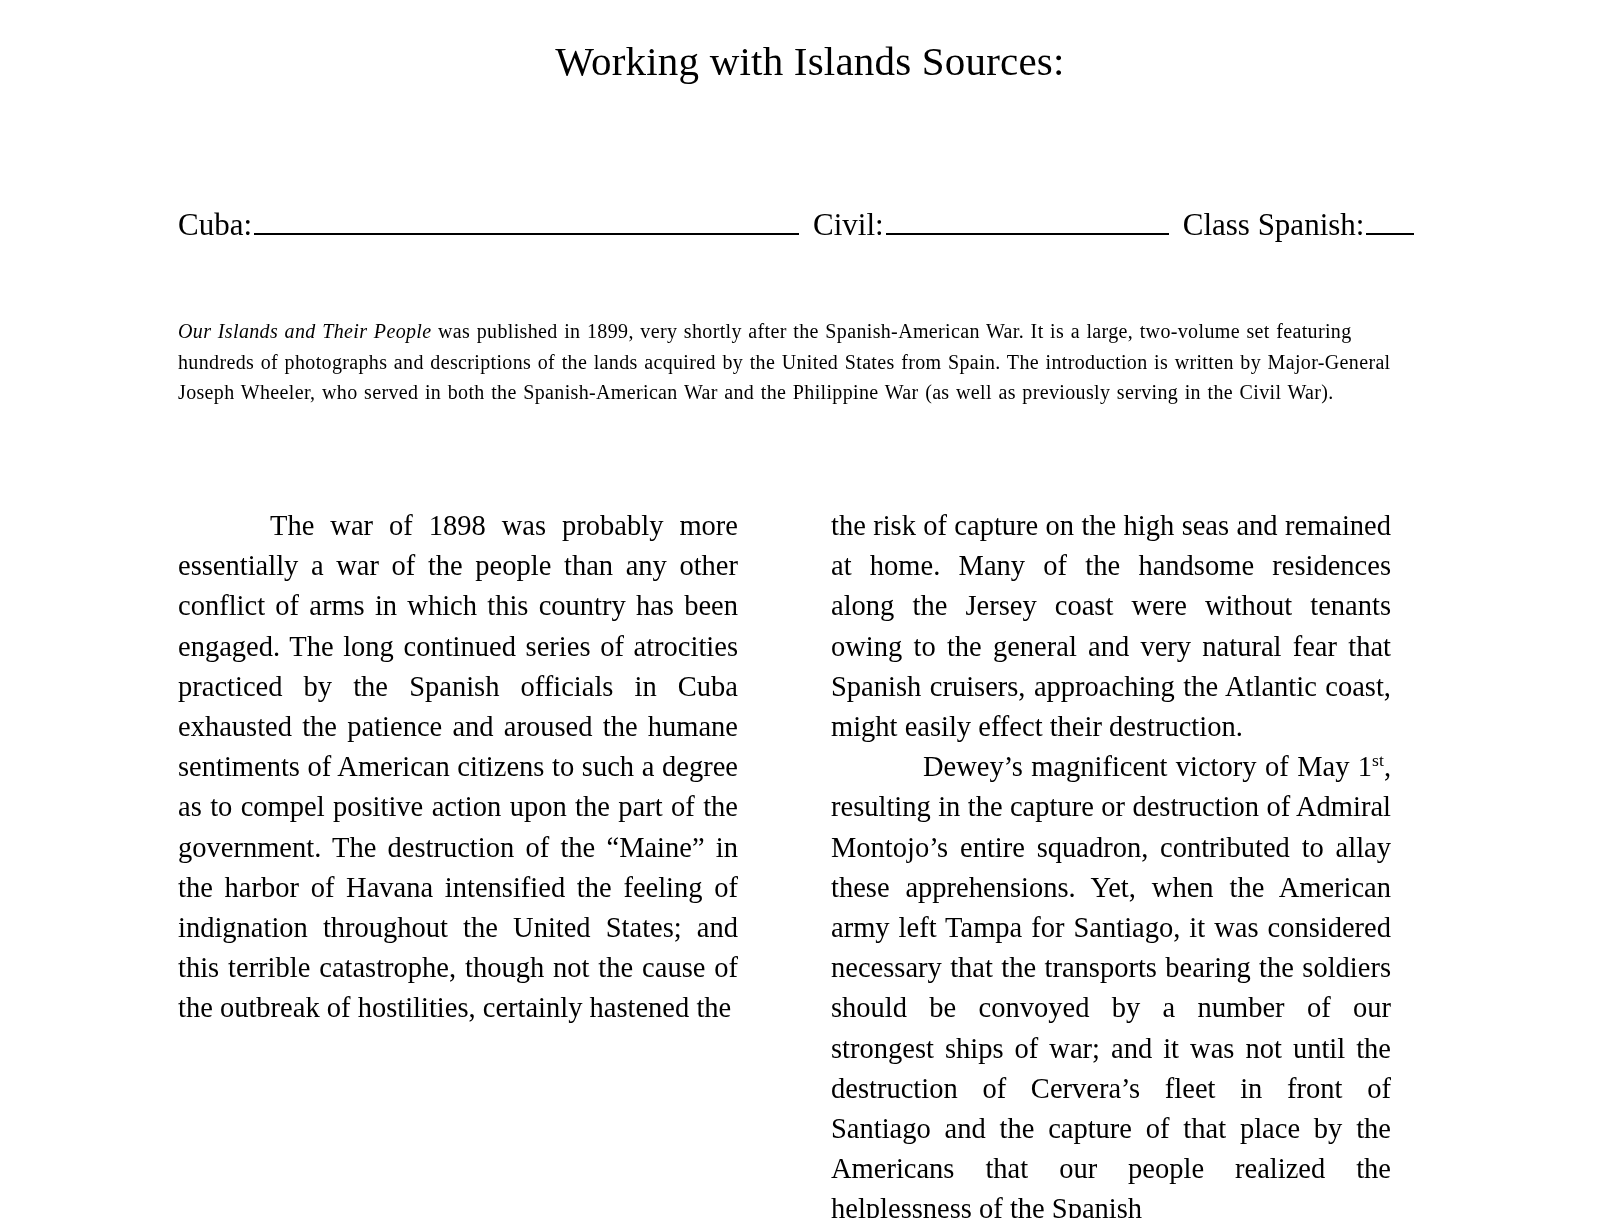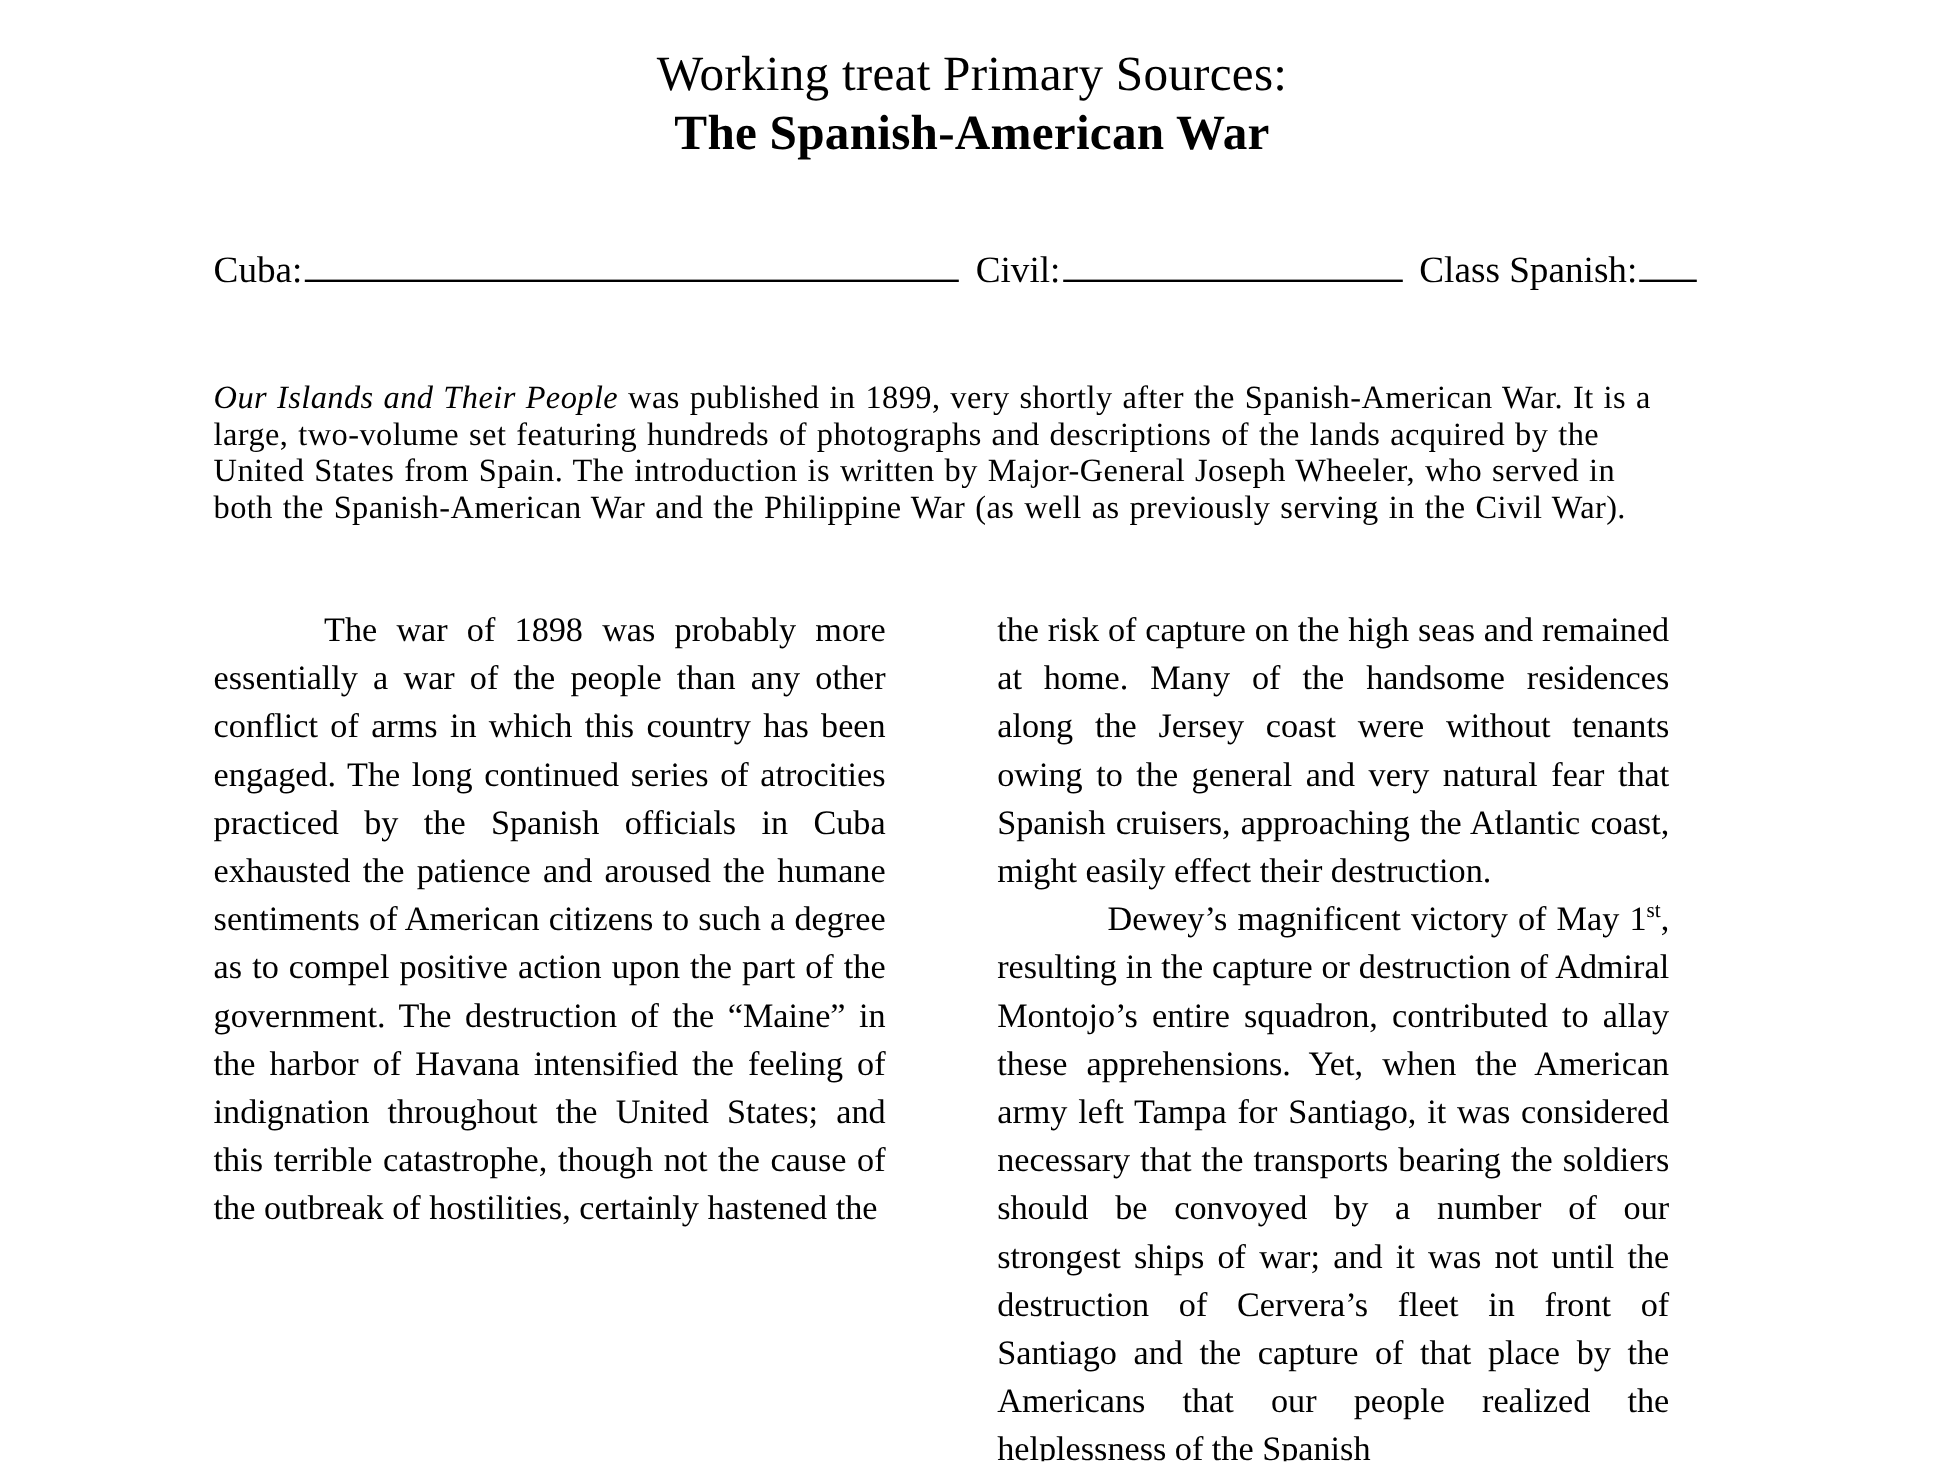--- a/index.html
+++ b/index.html
@@ -68,21 +68,21 @@
   .rule-class { width: 48px; }
   .gap-1 { display:inline-block; width: 12px; }
   .gap-2 { display:inline-block; width: 12px; }
 
   
   .intro {
     position: absolute;
     left: 178px;
     top: 316px;
     width: 1214px;
-    font-size: 27px;
+    font-size: 20px;
     line-height: 30.5px;
     text-align: left;
     letter-spacing: 0.35px;
     word-spacing: 1.2px;
   }
   .intro em { font-style: italic; }
 
   
   .columns {
     position: absolute;
@@ -113,22 +113,21 @@
     vertical-align: super;
     line-height: 0;
   }
 </style>
 </head>
 <body>
 
 <div class="page">
 
   <div class="title-block">
-    <div class="title-line-1">Working treat Primary Sources:</div>
-    <div class="title-line-2">The Spanish-American War</div>
+    <div class="title-line-1">Working with Islands Sources:</div>
   </div>
 
   <div class="idrow">
     <span class="lbl">Cuba:</span><span class="rule rule-name"></span><span class="gap-1"></span><span class="lbl">Civil:</span><span class="rule rule-date"></span><span class="gap-2"></span><span class="lbl">Class Spanish:</span><span class="rule rule-class"></span>
   </div>
 
   <div class="intro"><em>Our Islands and Their People</em><span> was published in 1899, very shortly after the Spanish-American War.  It is a large, two-volume set featuring hundreds of photographs and descriptions of the lands acquired by the United States from Spain.  The introduction is written by Major-General Joseph Wheeler, who served in both the Spanish-American War and the Philippine War (as well as previously serving in the Civil War).</span></div>
 
   <div class="columns">
 

